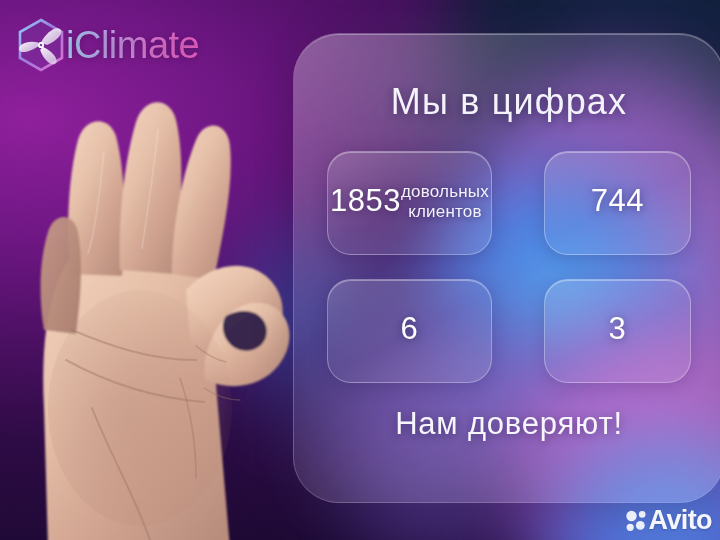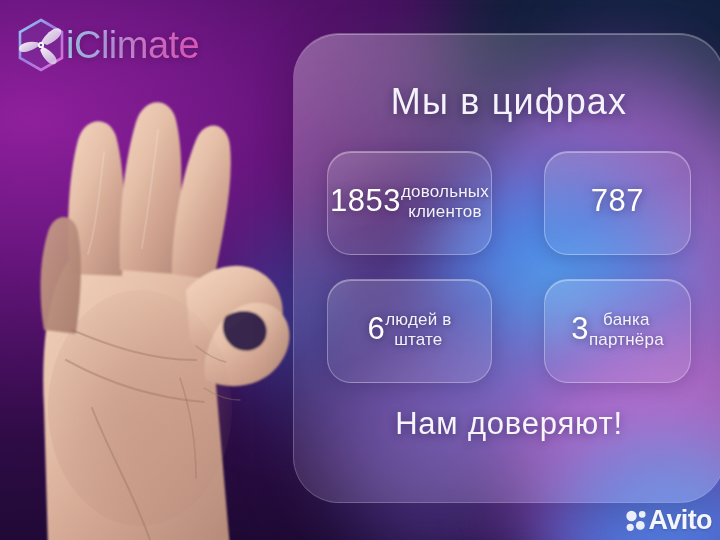--- a/index.html
+++ b/index.html
@@ -286,33 +286,29 @@
 
     <div class="cards">
 
       <div class="stat-card">
         <div class="stat-value">1853</div>
         <div class="stat-label">довольных
 клиентов</div>
       </div>
 
       <div class="stat-card">
-        <div class="stat-value">787</div>
+        <div class="stat-value">744</div>
       </div>
 
       <div class="stat-card">
         <div class="stat-value">6</div>
-        <div class="stat-label">людей в
-штате</div>
       </div>
 
       <div class="stat-card">
         <div class="stat-value">3</div>
-        <div class="stat-label">банка
-партнёра</div>
       </div>
 
     </div>
 
     <div class="tagline">Нам доверяют!</div>
   </div>
 
   <div class="avito">
     <div class="avito-dots">
       <svg width="24" height="24" viewBox="0 0 24 24" aria-hidden="true">

